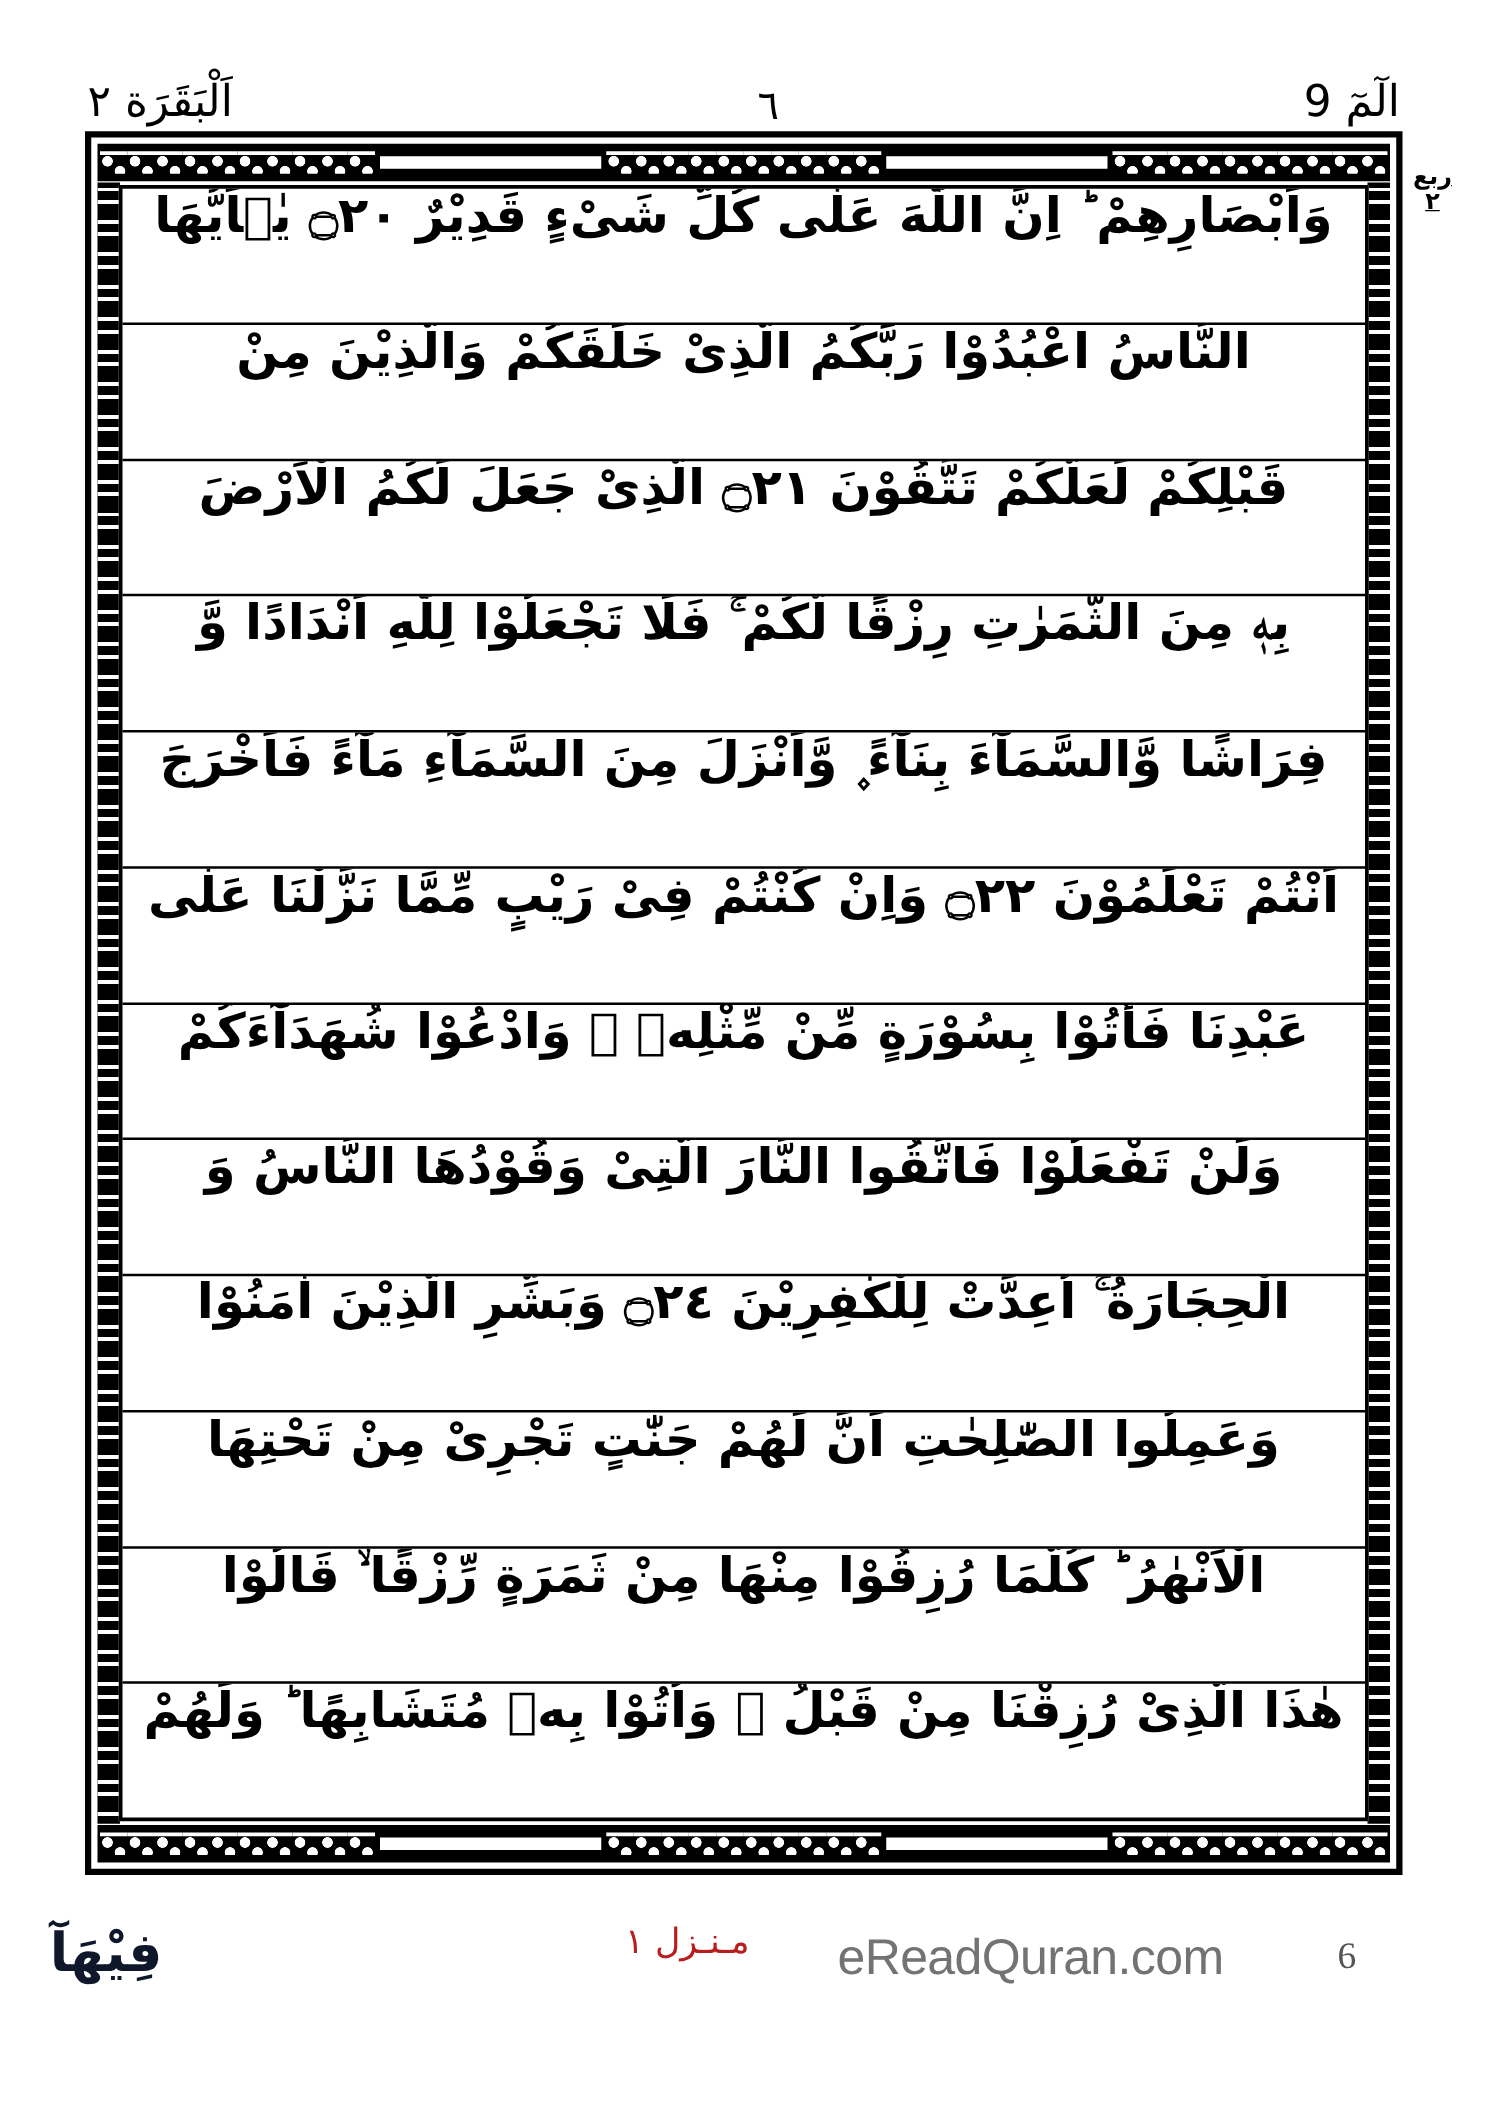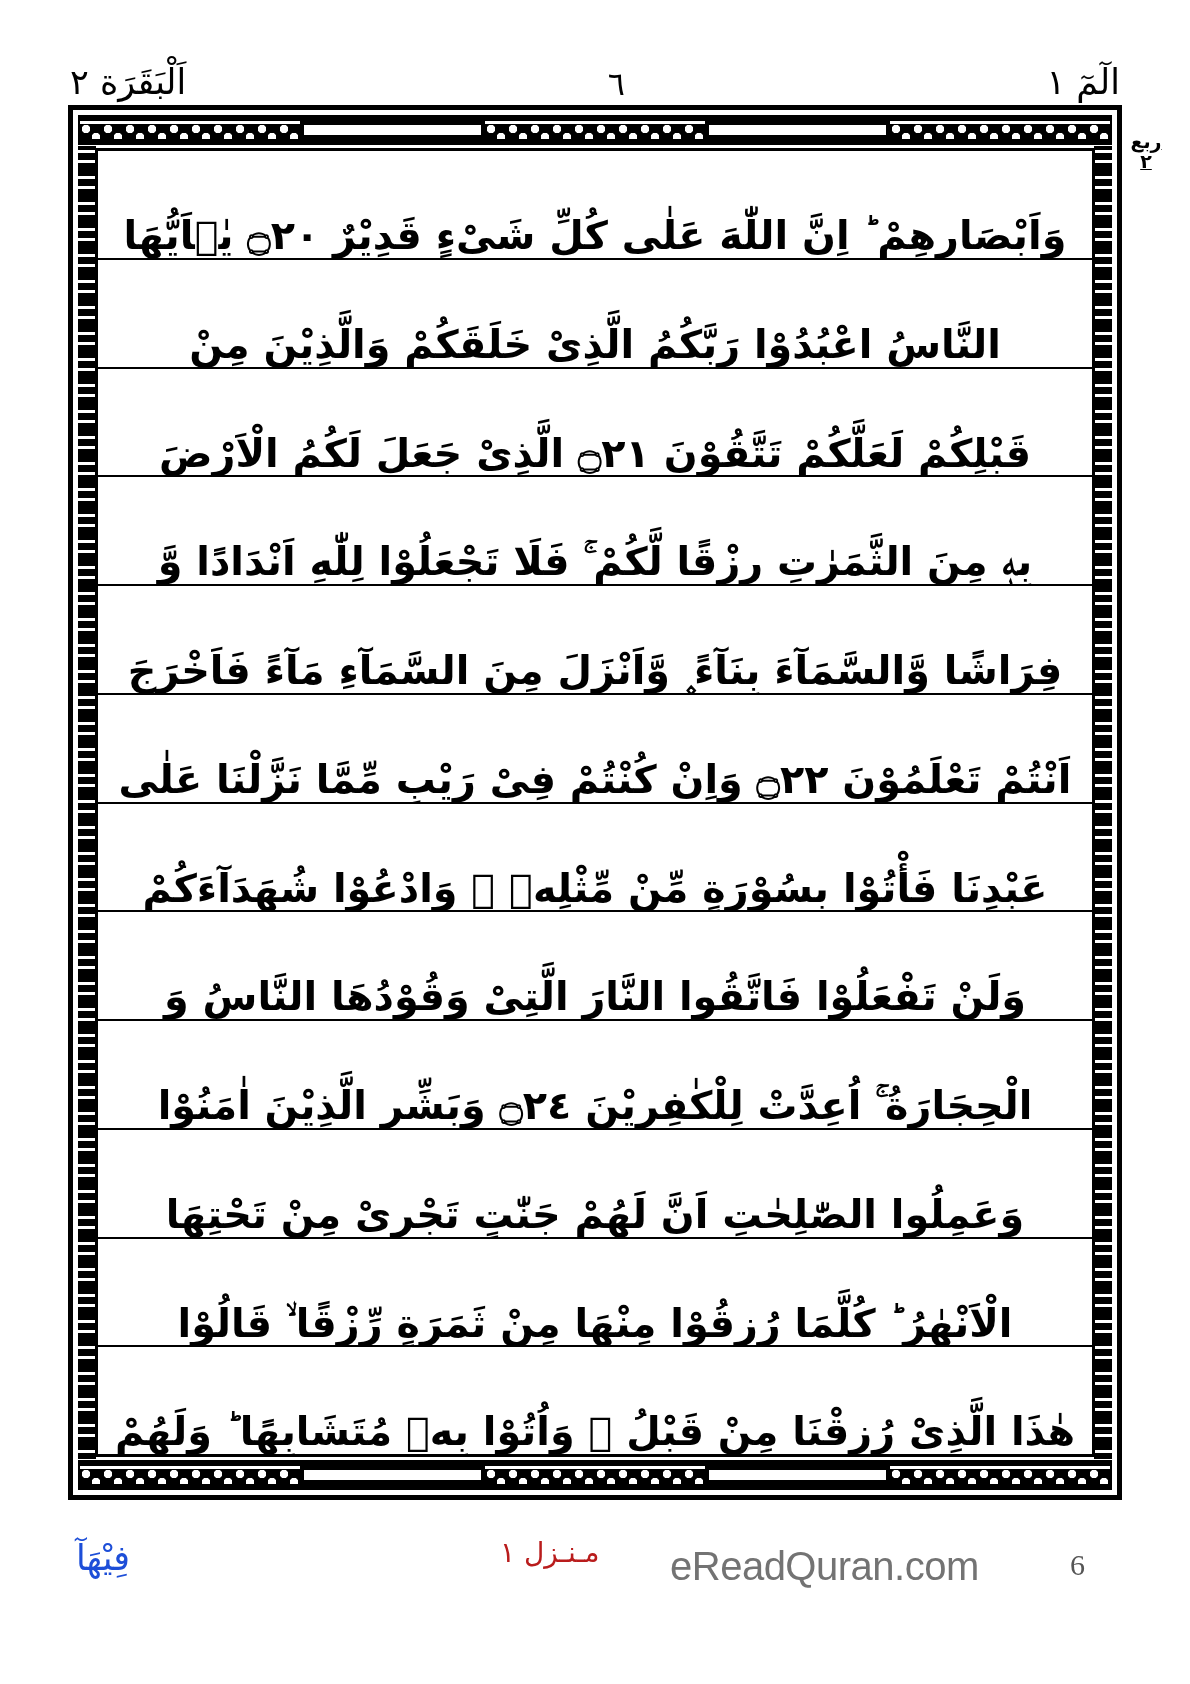--- a/index.html
+++ b/index.html
@@ -143,21 +143,21 @@
     left: 0;
     right: 0;
     bottom: 0;
     display: flex;
     flex-direction: column;
   }
   .ayah-line {
     flex: 1 1 0;
     border-bottom: 2px solid #000000;
     display: flex;
-    align-items: flex-end;
+    align-items: flex-start;
     justify-content: center;
     direction: rtl;
     overflow: hidden;
     padding: 0 4px;
     box-sizing: border-box;
   }
   .ayah-line:last-child {
     border-bottom: none;
   }
   .ayah-text {
@@ -195,23 +195,23 @@
     right: 40px;
     top: 1520px;
     height: 120px;
     direction: rtl;
   }
   .catchword {
     position: absolute;
     right: 1020px;
     top: 18px;
     font-family: "DejaVu Sans", sans-serif;
-    font-size: 35px;
-    color: #1d4ed8;
-    font-weight: 400;
+    font-size: 43px;
+    color: #0f172a;
+    font-weight: 700;
     white-space: nowrap;
     direction: rtl;
   }
   .manzil {
     position: absolute;
     left: 430px;
     top: 16px;
     font-family: "DejaVu Sans", sans-serif;
     font-size: 28px;
     color: #b91c1c;
@@ -240,21 +240,21 @@
     color: #555555;
     direction: ltr;
   }
 </style>
 </head>
 <body>
 
 <div class="page">
 
   <div class="page-header">
-    <div class="hdr-item">الٓمٓ ١</div>
+    <div class="hdr-item">الٓمٓ 9</div>
     <div class="hdr-item hdr-center">٦</div>
     <div class="hdr-item">اَلْبَقَرَة ٢</div>
   </div>
 
   <div class="margin-marker">ربع ٢</div>
 
   <div class="frame-outer">
 
     <div class="band top">
       <div class="scrolls">

